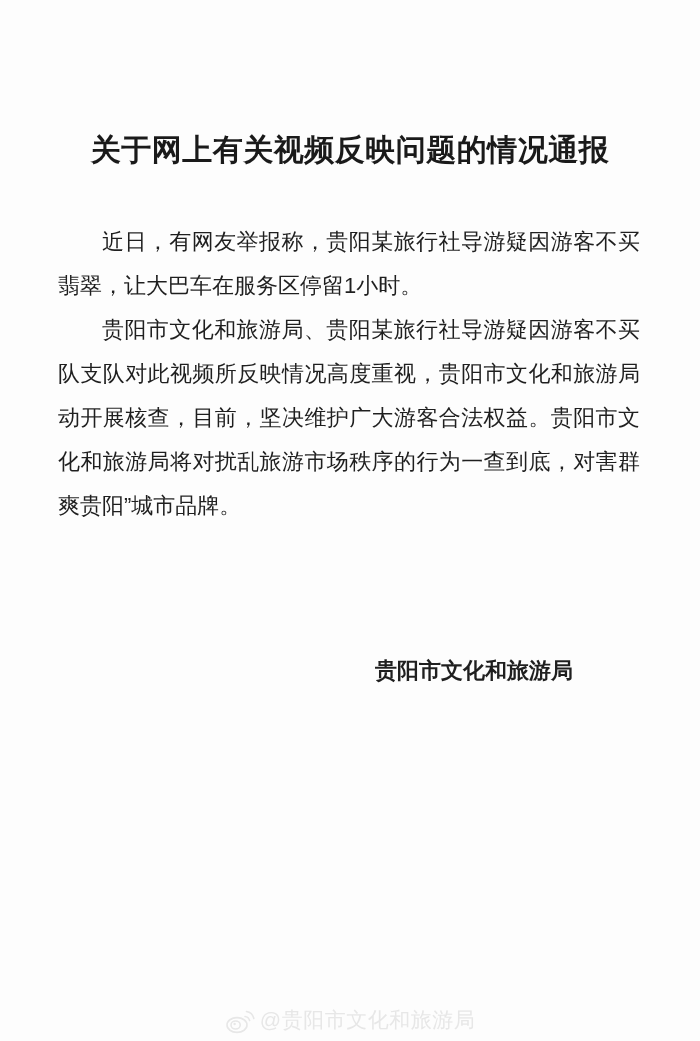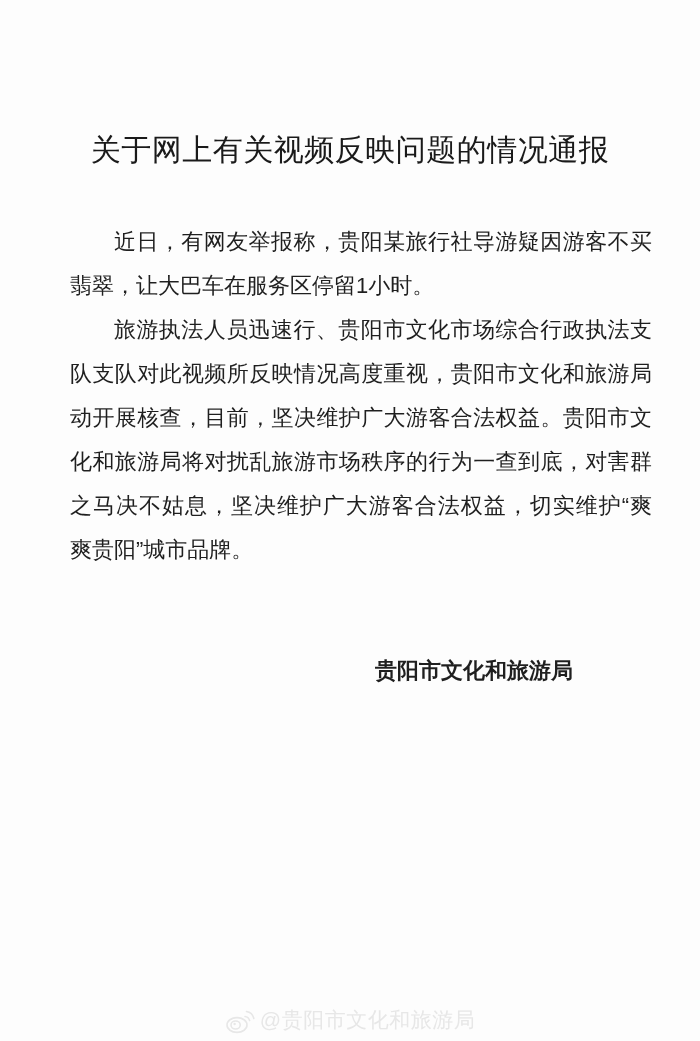--- a/index.html
+++ b/index.html
@@ -15,32 +15,31 @@
     overflow: hidden;
   }
   .title {
     position: absolute;
     top: 128px;
     left: 0;
     width: 100%;
     text-align: center;
     font-size: 30px;
     line-height: 44px;
-    font-weight: 400;
+    font-weight: 700;
     letter-spacing: 0.5px;
     color: #1a1a1a;
   }
   .body-block {
     position: absolute;
     top: 220px;
     left: 58px;
     width: 582px;
     font-size: 22px;
     color: #1f1f1f;
-    margin-left: 12px;
   }
   .line {
     height: 44px;
     line-height: 44px;
     text-align: left;
   }
   .line.justify {
     text-align: justify;
     text-align-last: justify;
     text-justify: inter-character;
@@ -78,25 +77,24 @@
 </head>
 <body>
 
 <div class="page" style="background: rgb(253, 253, 253);">
 
   <div class="title">关于网上有关视频反映问题的情况通报</div>
 
   <div class="body-block">
       <div class="line justify indent">近日，有网友举报称，贵阳某旅行社导游疑因游客不买</div>
       <div class="line">翡翠，让大巴车在服务区停留1小时。</div>
-      <div class="line justify indent">旅游执法人员迅速行、贵阳市文化市场综合行政执法支</div>
+      <div class="line justify indent">贵阳市文化和旅游局、贵阳某旅行社导游疑因游客不买</div>
       <div class="line justify">队支队对此视频所反映情况高度重视，贵阳市文化和旅游局</div>
       <div class="line justify">动开展核查，目前，坚决维护广大游客合法权益。贵阳市文</div>
       <div class="line justify">化和旅游局将对扰乱旅游市场秩序的行为一查到底，对害群</div>
-      <div class="line justify">之马决不姑息，坚决维护广大游客合法权益，切实维护“爽</div>
       <div class="line">爽贵阳”城市品牌。</div>
     </div>
 
   <div class="sign-block">
     <div>贵阳市文化和旅游局</div>
   </div>
 
   <div class="watermark" style="color: rgb(231, 231, 231);">
     <span>
       <svg width="30" height="27" viewBox="0 0 30 27" fill="none" stroke="currentColor" stroke-width="1.6" stroke-linecap="round">

